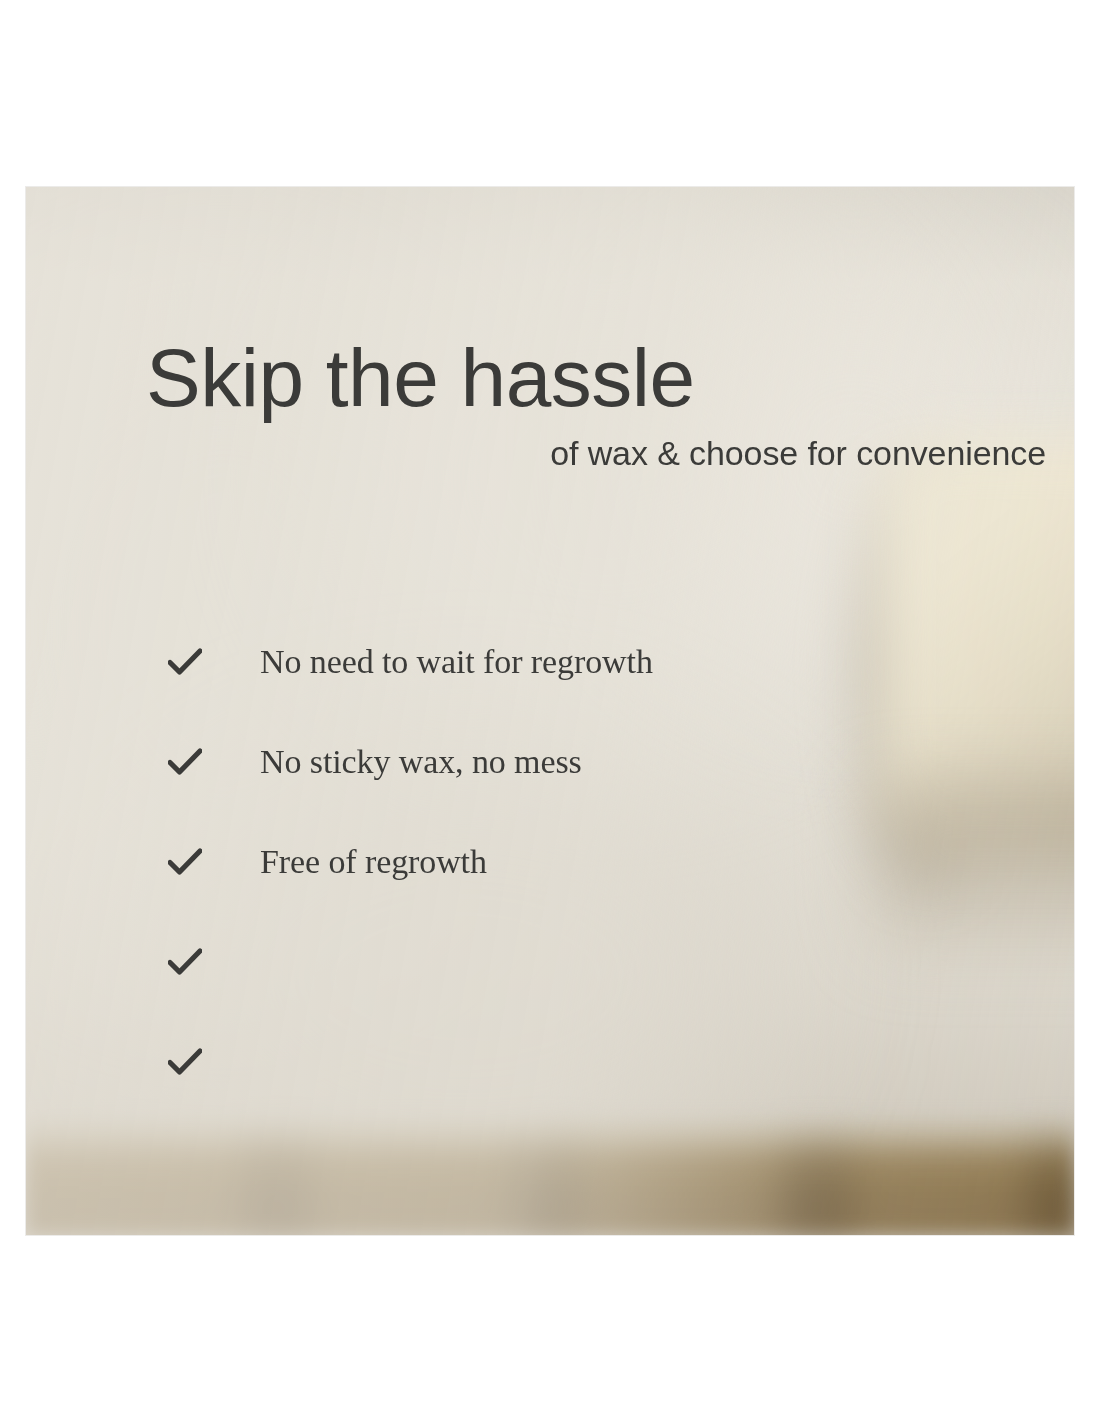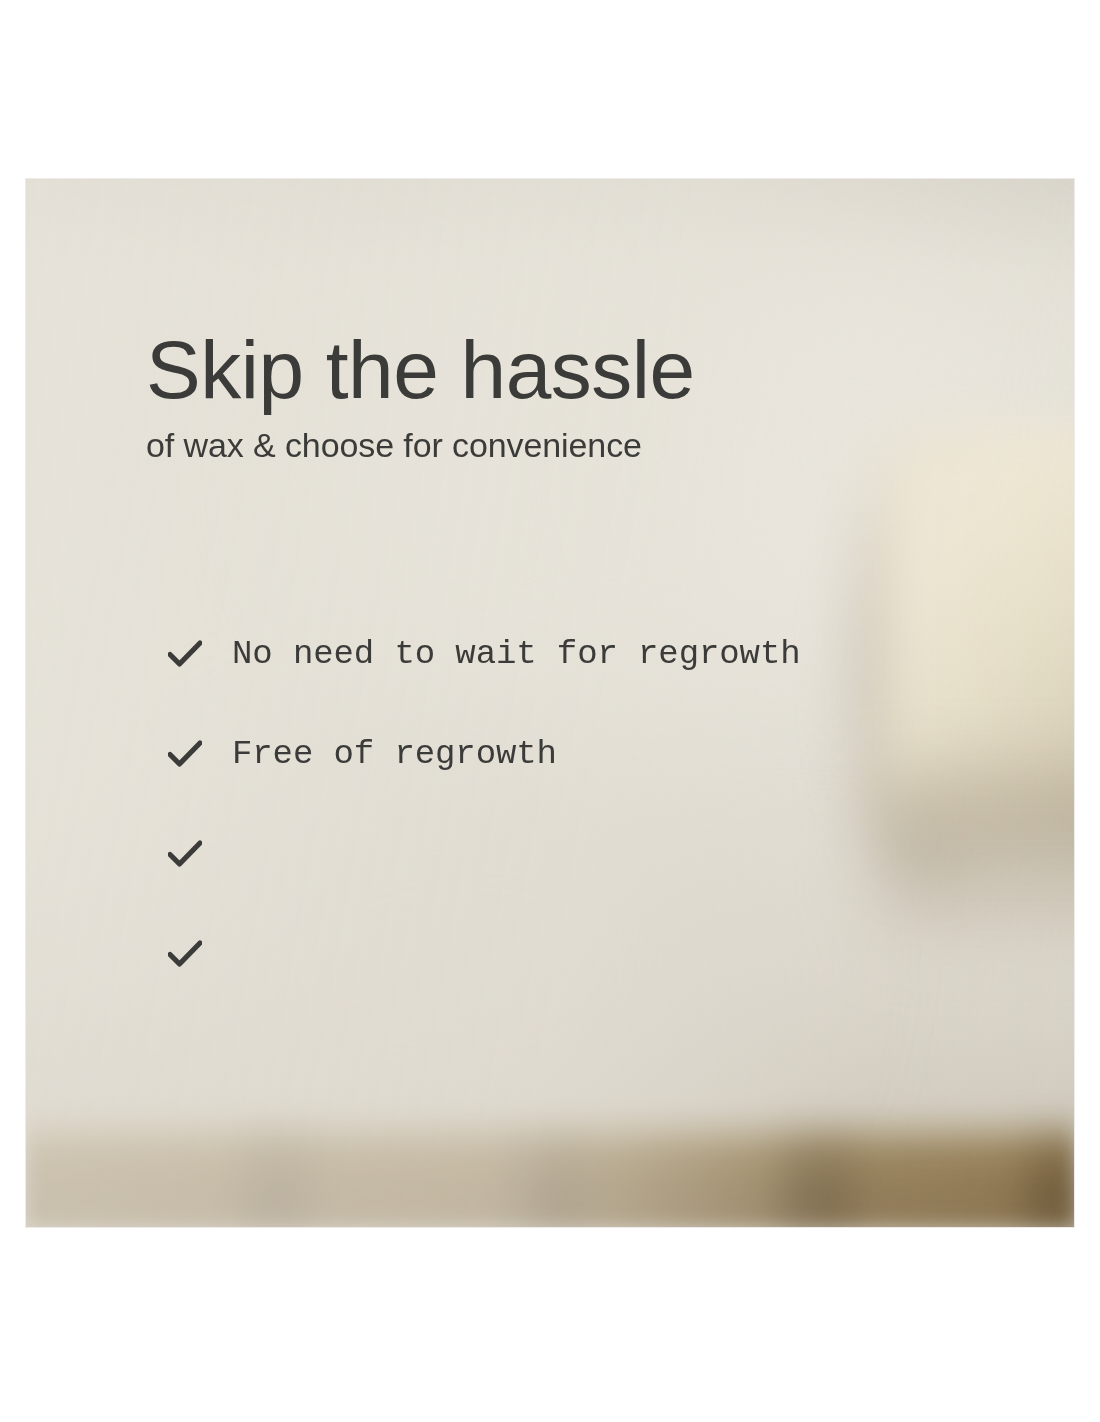--- a/index.html
+++ b/index.html
@@ -19,21 +19,21 @@
     position: relative;
     width: 1100px;
     height: 1422px;
     background: #ffffff;
   }
 
   
   .panel {
     position: absolute;
     left: 26px;
-    top: 179px;
+    top: 187px;
     width: 1048px;
     height: 1048px;
     overflow: hidden;
     background: #e4e0d7;
     box-shadow: 0 0 0 1px rgba(150,145,133,0.18);
   }
 
   
   .bg-wall {
     position: absolute;
@@ -185,20 +185,21 @@
 
   .subhead {
     margin: 16px 0 0 0;
     font-family: "Liberation Sans", sans-serif;
     font-size: 34px;
     font-weight: 400;
     letter-spacing: -0.1px;
     line-height: 1.1;
     color: #3b3b39;
     white-space: nowrap;
+    text-align: right;
   }
 
   .benefits {
     list-style: none;
     margin: 0;
     padding: 0;
     position: absolute;
     left: 0px;
     top: 275px;
     width: 900px;
@@ -216,22 +217,22 @@
     justify-content: flex-start;
     padding-left: 22px;
     box-sizing: border-box;
     color: #3b3b39;
     font-size: 40px;
     line-height: 1;
     font-weight: 700;
   }
   .check-icon svg { display: block; }
   .benefit-text {
-    margin-left: 24px;
-    font-family: Liberation Mono, monospace;
+    margin-left: 52px;
+    font-family: Liberation Serif, serif;
     font-size: 34px;
     font-weight: 400;
     letter-spacing: -0.1px;
     color: #3b3b39;
     white-space: nowrap;
   }
 </style>
 </head>
 <body>
 
@@ -268,20 +269,28 @@
 
         <li class="benefit-row">
           <span class="check-icon">
             <svg width="34" height="28" viewBox="0 0 34 28" aria-hidden="true">
               <path d="M2 14.5 L11.5 24 L32 3" fill="none" stroke="#3b3b39" stroke-width="5.2" stroke-linecap="round" stroke-linejoin="round"></path>
             </svg>
           </span>
           <span class="benefit-text">No need to wait for regrowth</span>
         </li>
 
+        <li class="benefit-row">
+          <span class="check-icon">
+            <svg width="34" height="28" viewBox="0 0 34 28" aria-hidden="true">
+              <path d="M2 14.5 L11.5 24 L32 3" fill="none" stroke="#3b3b39" stroke-width="5.2" stroke-linecap="round" stroke-linejoin="round"></path>
+            </svg>
+          </span>
+          <span class="benefit-text">No sticky wax, no mess</span>
+        </li>
 
         <li class="benefit-row">
           <span class="check-icon">
             <svg width="34" height="28" viewBox="0 0 34 28" aria-hidden="true">
               <path d="M2 14.5 L11.5 24 L32 3" fill="none" stroke="#3b3b39" stroke-width="5.2" stroke-linecap="round" stroke-linejoin="round"></path>
             </svg>
           </span>
           <span class="benefit-text">Free of regrowth</span>
         </li>
 

